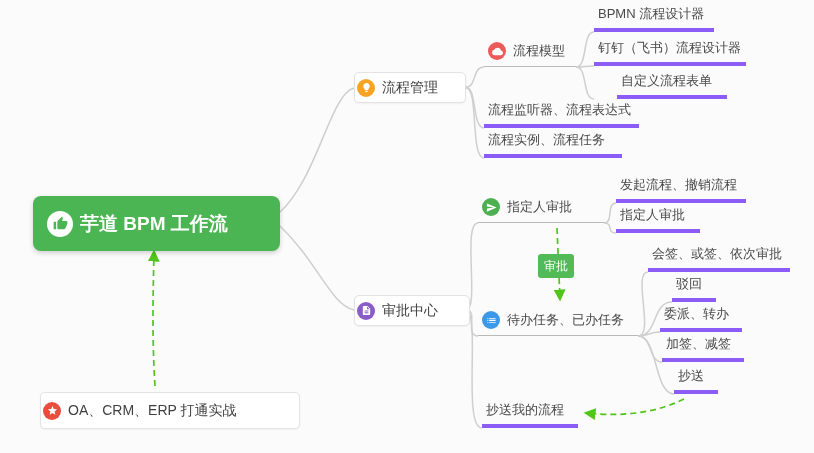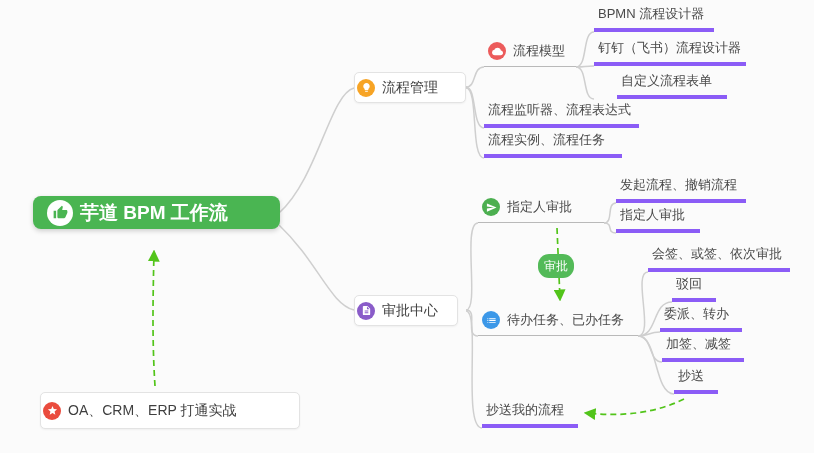--- a/index.html
+++ b/index.html
@@ -22,21 +22,21 @@
   .leafi { font-size:13px; color:#4a4a4a; padding:0 4px 5px 4px; border-bottom:1px solid #b9b9b9; }
 
   .icn { width:18px; height:18px; border-radius:50%; display:inline-flex; align-items:center;
          justify-content:center; flex:none; }
   .icn svg { width:11px; height:11px; display:block; }
   .root-icn { width:26px; height:26px; border-radius:50%; background:#fff; display:inline-flex;
               align-items:center; justify-content:center; flex:none; }
   .root-icn svg { width:15px; height:15px; display:block; }
 
   .badge { position:absolute; background:#53ba58; color:#fff; font-size:12px;
-           border-radius:11px; display:flex; align-items:center; justify-content:center; }
+           border-radius:3px; display:flex; align-items:center; justify-content:center; }
 </style>
 </head>
 <body>
 
 <div class="canvas">
 
   <svg class="links" width="814" height="453">
     <defs>
       <marker id="arrow" viewBox="0 0 10 10" refX="8" refY="5" markerWidth="7" markerHeight="7" orient="auto">
         <path d="M0,0 L10,5 L0,10 z" fill="#52c41a"></path>
@@ -62,21 +62,21 @@
       <path d="M638,336 C653,336 648,362 662,362"></path>
       <path d="M638,336 C658,336 654,394 674,394"></path>
     </g>
     <g stroke="#52c41a" stroke-width="1.7" fill="none" stroke-dasharray="6 4">
       <path d="M155,386 C152,340 153,296 154,252" marker-end="url(#arrow)"></path>
       <path d="M557,228 C558,252 559,276 560,299" marker-end="url(#arrow)"></path>
       <path d="M684,399 C656,413 622,417 586,413" marker-end="url(#arrow)"></path>
     </g>
   </svg>
 
-  <div class="node root" style="left:33px; top:196px; width:247px; height:33px;">
+  <div class="node root" style="left:33px; top:196px; width:247px; height:55px;">
     <span class="root-icn">
       <svg viewBox="0 0 24 24" fill="#4ab552">
           <path d="M1 21h4V9H1v12zM23 10c0-1.1-.9-2-2-2h-6.31l.95-4.57.03-.32c0-.41-.17-.79-.44-1.06L14.17 1 7.59 7.59C7.22 7.95 7 8.45 7 9v10c0 1.1.9 2 2 2h9c.83 0 1.54-.5 1.84-1.22l3.02-7.05c.09-.23.14-.47.14-.73v-2z"></path>
         </svg>
     </span>
     <span class="txt">芋道 BPM 工作流</span>
   </div>
 
   <div class="node boxed" style="left:40px; top:392px; width:260px; height:37px;">
     <span class="icn" style="background:#ea4c3e;">
@@ -118,21 +118,21 @@
   </div>
 
   <div class="node leaf" style="left:484px; top:106px; width:155px; height:22px;text-align:center;">
     <span class="txt">流程监听器、流程表达式</span>
   </div>
 
   <div class="node leaf" style="left:484px; top:136px; width:138px; height:22px;">
     <span class="txt">流程实例、流程任务</span>
   </div>
 
-  <div class="node boxed" style="left:354px; top:295px; width:104px; height:31px;">
+  <div class="node boxed" style="left:354px; top:295px; width:116px; height:31px;">
     <span class="icn" style="background:#8a5cc9;">
       <svg viewBox="0 0 24 24" fill="#fff">
           <path d="M14 2H6c-1.1 0-1.99.9-1.99 2L4 20c0 1.1.89 2 1.99 2H18c1.1 0 2-.9 2-2V8l-6-6zm2 16H8v-2h8v2zm0-4H8v-2h8v2zm-3-5V3.5L18.5 9H13z"></path>
         </svg>
     </span>
     <span class="txt">审批中心</span>
   </div>
 
   <div class="node leafi" style="left:478px; top:197px; width:126px; height:26px;">
     <span class="icn" style="background:#4caf50;">

